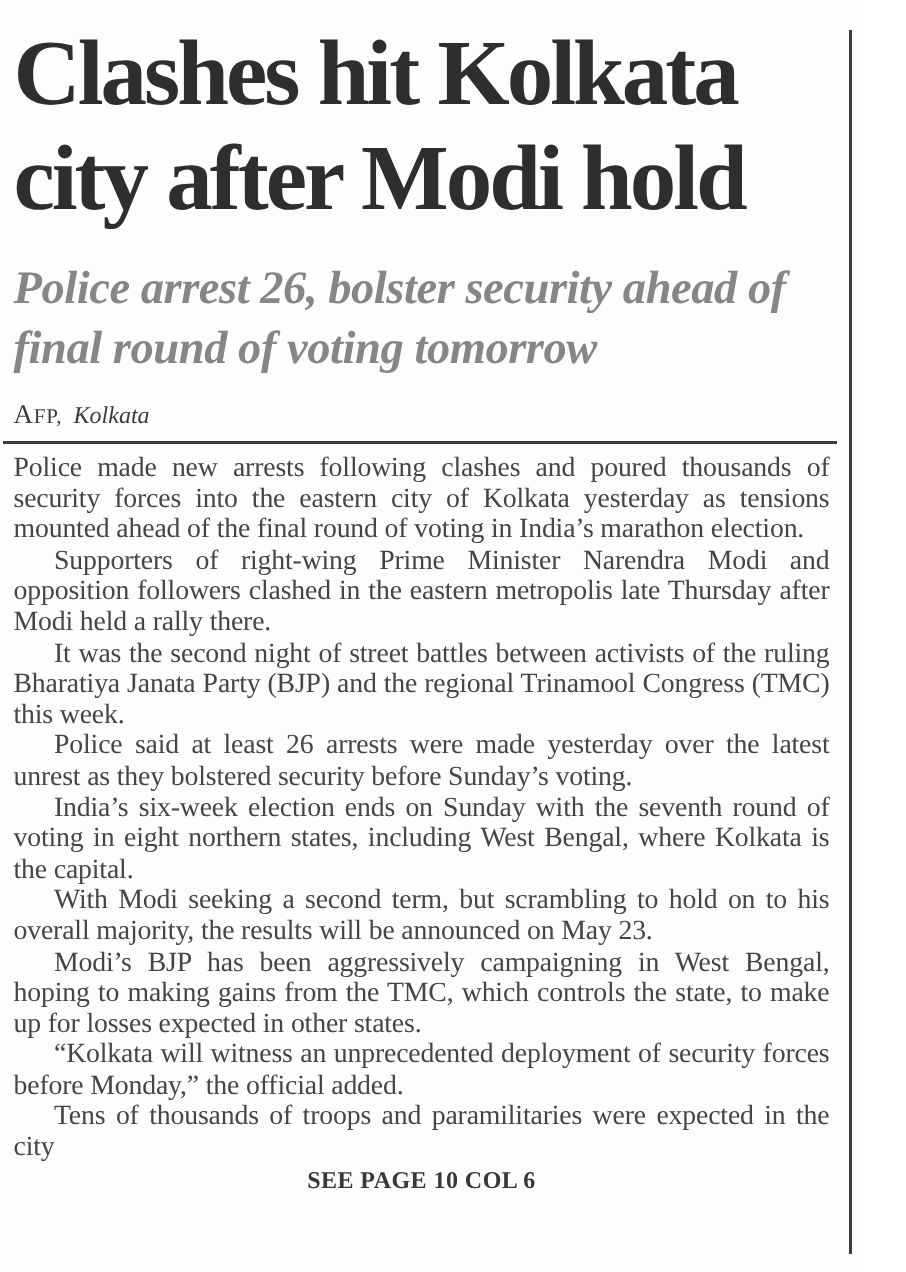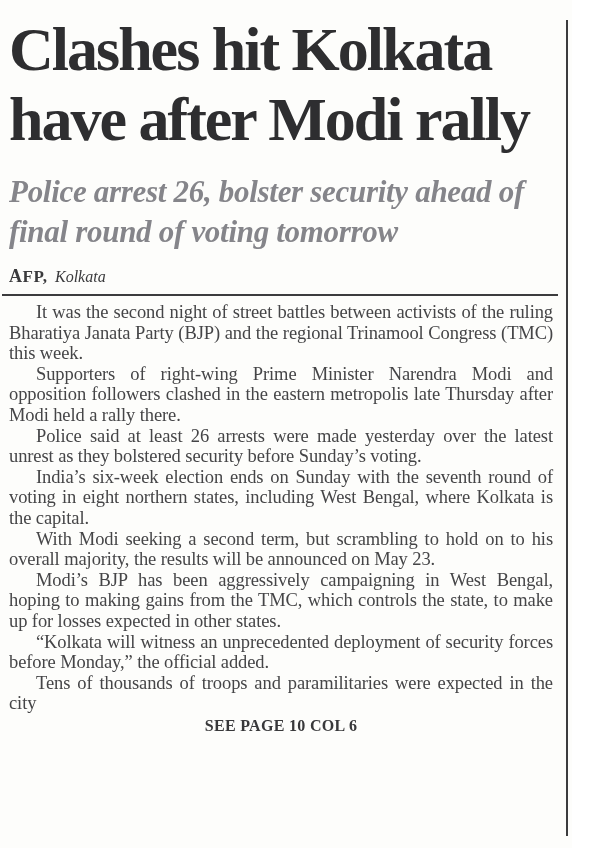--- a/index.html
+++ b/index.html
@@ -53,22 +53,22 @@
   }
   .subhead .sh-line { display: block; white-space: nowrap; }
   
   .byline {
     margin-top: 14px;
     color: #3a3a3c;
     font-size: 14px;
   }
   .byline-agency {
     display: inline-block;
-    font-weight: bold;
-    font-size: 17px;
+    font-weight: normal;
+    font-size: 14px;
     letter-spacing: 0.5px;
   }
   .byline-agency::first-letter { font-size: 18px; }
   .byline-location {
     font-style: italic;
     font-size: 16px;
     margin-left: 4px;
     text-align: right;
   }
   
@@ -103,38 +103,39 @@
 </head>
 <body>
 
 <div class="page">
   <div class="column-rule"></div>
 
   <div class="content">
 
     <h1 class="headline">
       <span class="hl-line">Clashes hit Kolkata</span>
-      <span class="hl-line">have after Modi rally</span>
+      <span class="hl-line">city after Modi hold</span>
     </h1>
 
     <h2 class="subhead">
       <span class="sh-line">Police arrest 26, bolster security ahead of</span>
       <span class="sh-line">final round of voting tomorrow</span>
     </h2>
 
     <div class="byline">
       <span class="byline-agency">AFP,</span>
       <span class="byline-location">Kolkata</span>
     </div>
 
     <hr class="byline-rule">
 
     <div class="body-copy">
+      <p class="first">Police made new arrests following clashes and poured thousands of security forces into the eastern city of Kolkata yesterday as tensions mounted ahead of the final round of voting in India’s marathon election.</p>
+      <p>Supporters of right-wing Prime Minister Narendra Modi and opposition followers clashed in the eastern metropolis late Thursday after Modi held a rally there.</p>
       <p>It was the second night of street battles between activists of the ruling Bharatiya Janata Party (BJP) and the regional Trinamool Congress (TMC) this week.</p>
-      <p>Supporters of right-wing Prime Minister Narendra Modi and opposition followers clashed in the eastern metropolis late Thursday after Modi held a rally there.</p>
       <p>Police said at least 26 arrests were made yesterday over the latest unrest as they bolstered security before Sunday’s voting.</p>
       <p>India’s six-week election ends on Sunday with the seventh round of voting in eight northern states, including West Bengal, where Kolkata is the capital.</p>
       <p>With Modi seeking a second term, but scrambling to hold on to his overall majority, the results will be announced on May 23.</p>
       <p>Modi’s BJP has been aggressively campaigning in West Bengal, hoping to making gains from the TMC, which controls the state, to make up for losses expected in other states.</p>
       <p>“Kolkata will witness an unprecedented deployment of security forces before Monday,” the official added.</p>
       <p>Tens of thousands of troops and paramilitaries were expected in the city</p>
     </div>
 
     <div class="continuation">SEE PAGE 10 COL 6</div>
 

